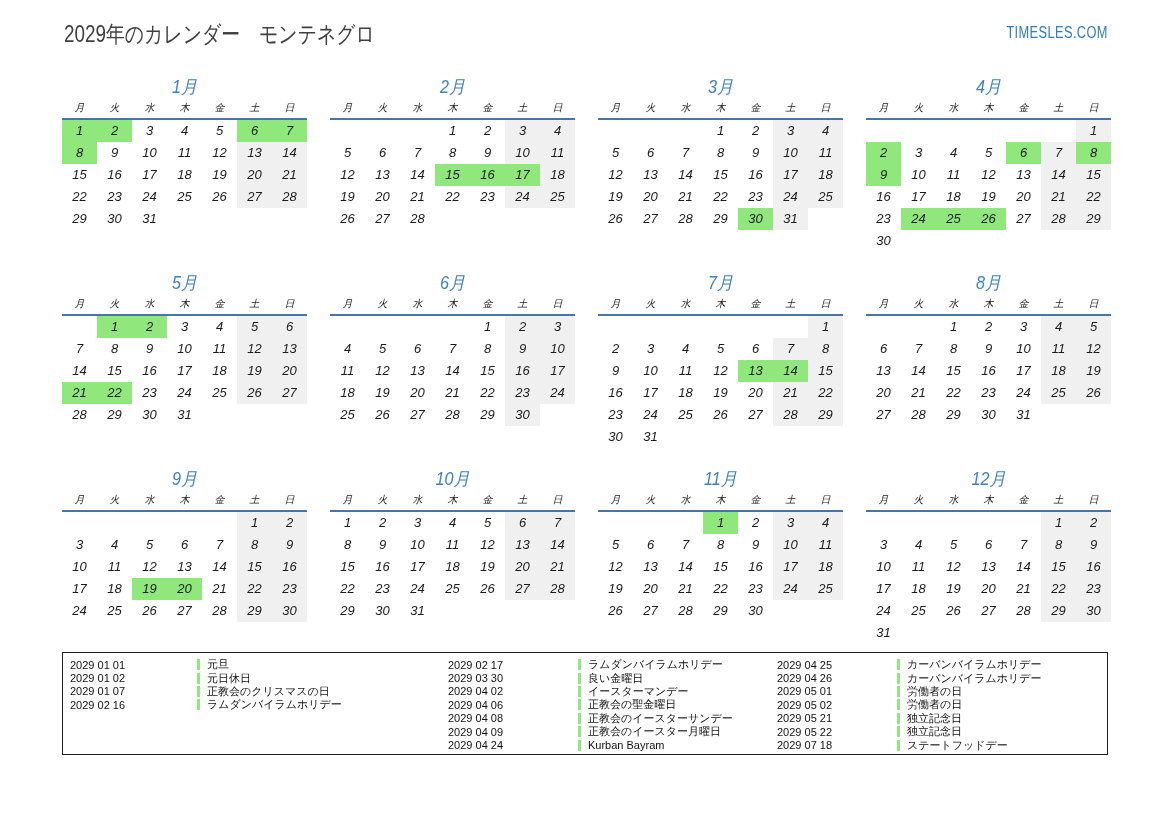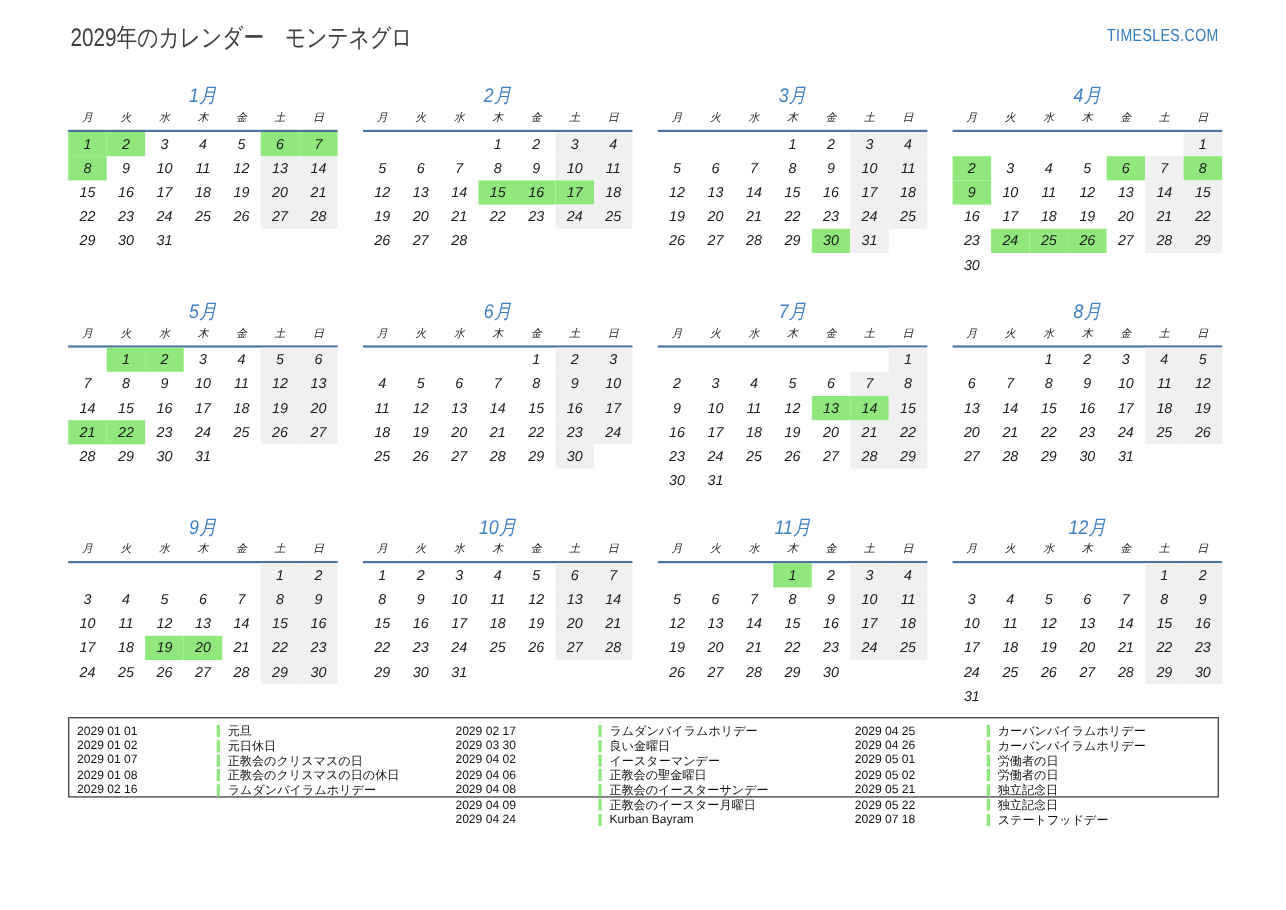--- a/index.html
+++ b/index.html
@@ -52,26 +52,26 @@
   }
   .days-grid{ display:grid; grid-template-columns:repeat(7,35px); }
   .day-cell{
     height:22px; line-height:22px; text-align:center;
     font-size:13px; color:#1b1b1b;
   }
   .day-cell.weekend{ background:var(--weekend-gray); }
   .day-cell.holiday{ background:var(--holiday-green); }
   .legend-box{
     position:absolute; left:62px; top:652px;
-    width:1046px; height:73px;
+    width:1046px; height:103px;
     border:1px solid #1e1e1e;
   }
   .legend-col{ position:absolute; top:5px; }
   .legend-col:nth-child(1){ left:7px; }
-  .legend-col:nth-child(2){ left:351px; }
+  .legend-col:nth-child(2){ left:385px; }
   .legend-col:nth-child(3){ left:714px; }
   .legend-row{
     display:flex; align-items:center;
     height:13.4px; font-size:11px; color:#111111;
   }
   .legend-date{ flex:none; }
   .legend-col:nth-child(1) .legend-date{ width:127px; }
   .legend-col:nth-child(2) .legend-date{ width:130px; }
   .legend-col:nth-child(3) .legend-date{ width:120px; }
   .legend-bar{
@@ -707,25 +707,20 @@
         <span class="legend-date">2029 01 02</span>
         <span class="legend-bar"></span>
         <span class="legend-name">元日休日</span>
       </div>
       <div class="legend-row">
         <span class="legend-date">2029 01 07</span>
         <span class="legend-bar"></span>
         <span class="legend-name">正教会のクリスマスの日</span>
       </div>
       <div class="legend-row">
-        <span class="legend-date">2029 01 08</span>
-        <span class="legend-bar"></span>
-        <span class="legend-name">正教会のクリスマスの日の休日</span>
-      </div>
-      <div class="legend-row">
         <span class="legend-date">2029 02 16</span>
         <span class="legend-bar"></span>
         <span class="legend-name">ラムダンバイラムホリデー</span>
       </div>
     </div>
     <div class="legend-col">
       <div class="legend-row">
         <span class="legend-date">2029 02 17</span>
         <span class="legend-bar"></span>
         <span class="legend-name">ラムダンバイラムホリデー</span>

